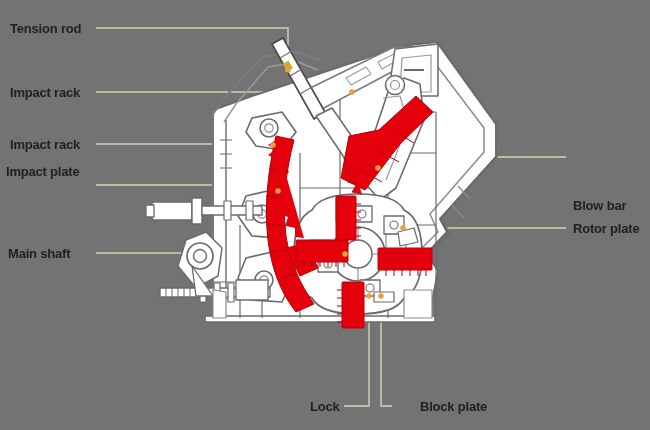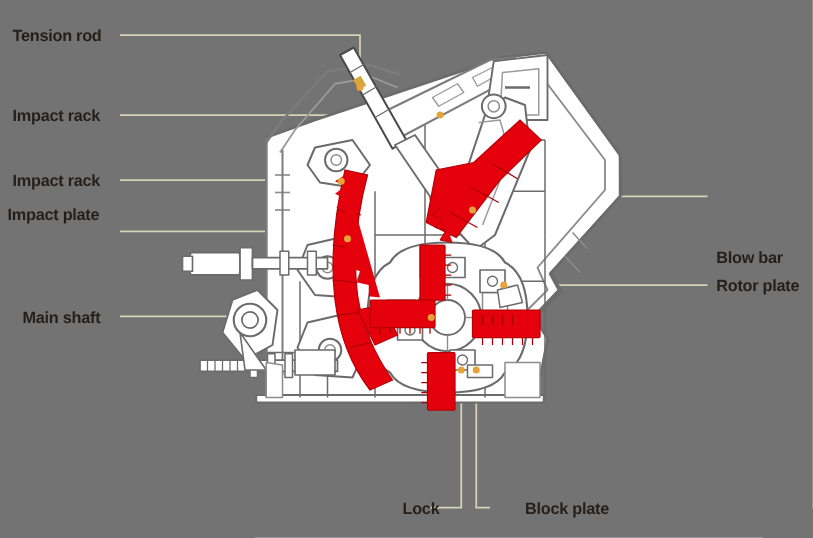--- a/index.html
+++ b/index.html
@@ -271,23 +271,23 @@
   </svg>
 
   <div class="lbl" style="left:10px; top:22px;">Tension rod</div>
 
   <div class="lbl" style="left:10px; top:86px;">Impact rack</div>
 
   <div class="lbl" style="left:10px; top:138px;">Impact rack</div>
 
   <div class="lbl" style="left:6px; top:165px;">Impact plate</div>
 
-  <div class="lbl" style="left:18px; top:247px;">Main shaft</div>
+  <div class="lbl" style="left:8px; top:247px;">Main shaft</div>
 
   <div class="lbl" style="left:573px; top:151px;margin-top:48px;">Blow bar</div>
 
   <div class="lbl" style="left:573px; top:222px;">Rotor plate</div>
 
-  <div class="lbl" style="left:310px; top:400px;margin-left:12px;">Lock</div>
+  <div class="lbl" style="left:310px; top:400px;">Lock</div>
 
   <div class="lbl" style="left:396px; top:400px;margin-left:24px;">Block plate</div>
 
 </div>
 
 </body></html>

